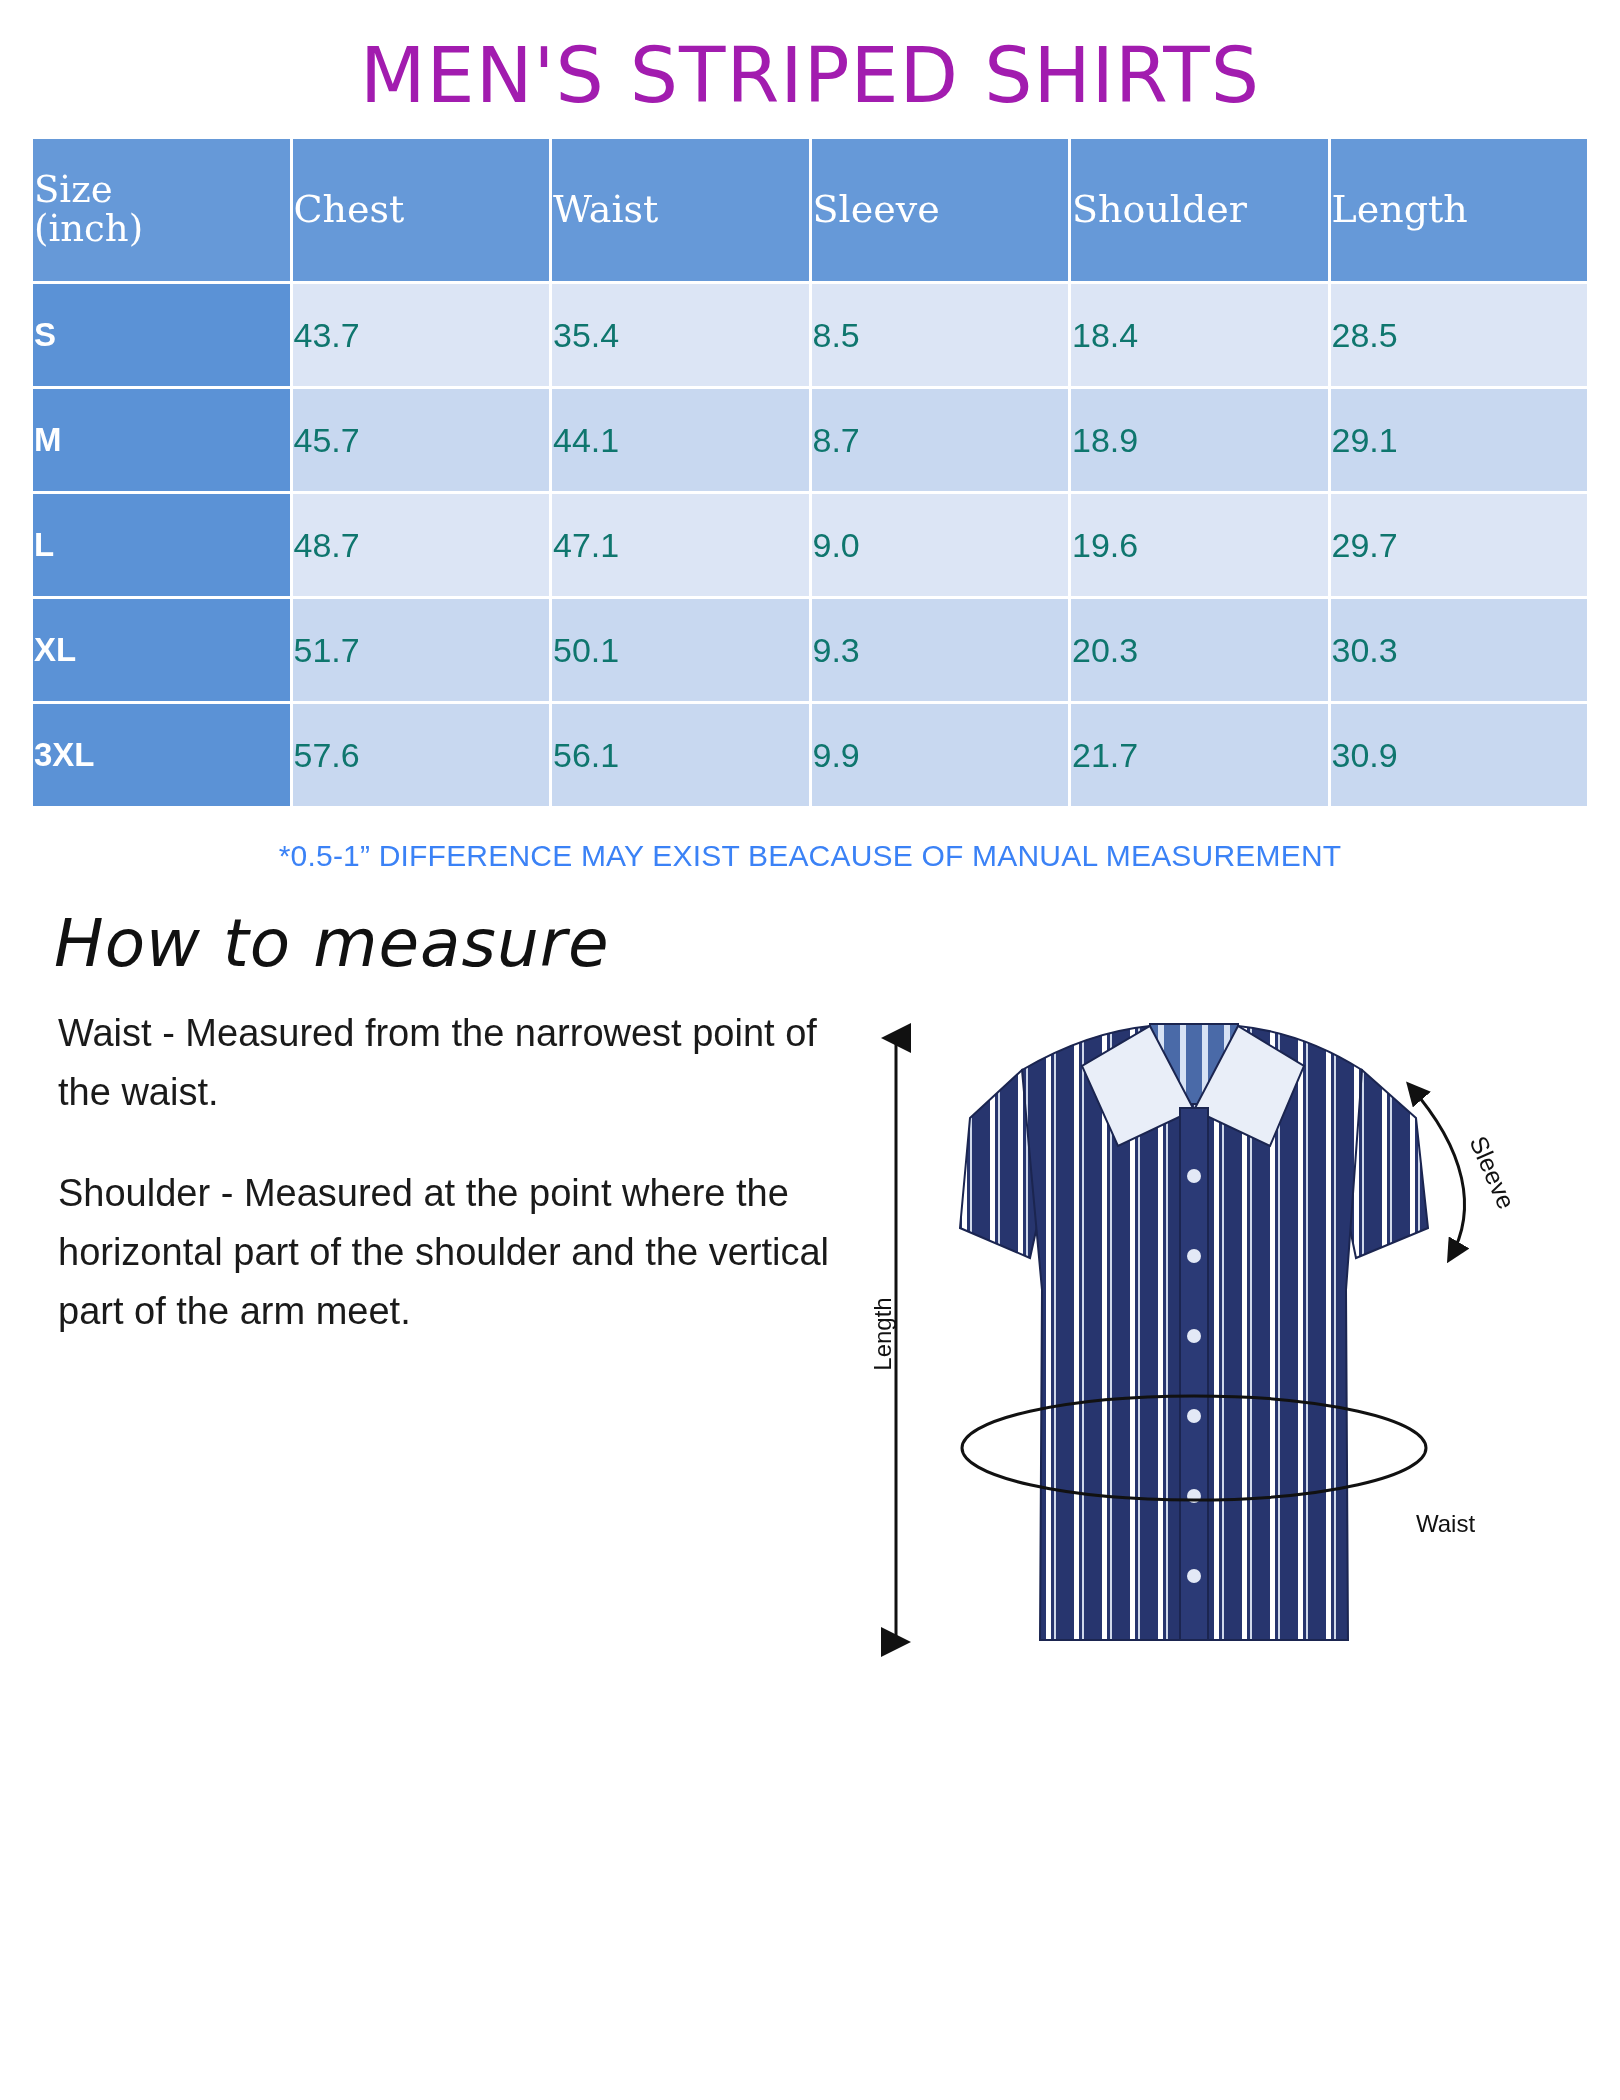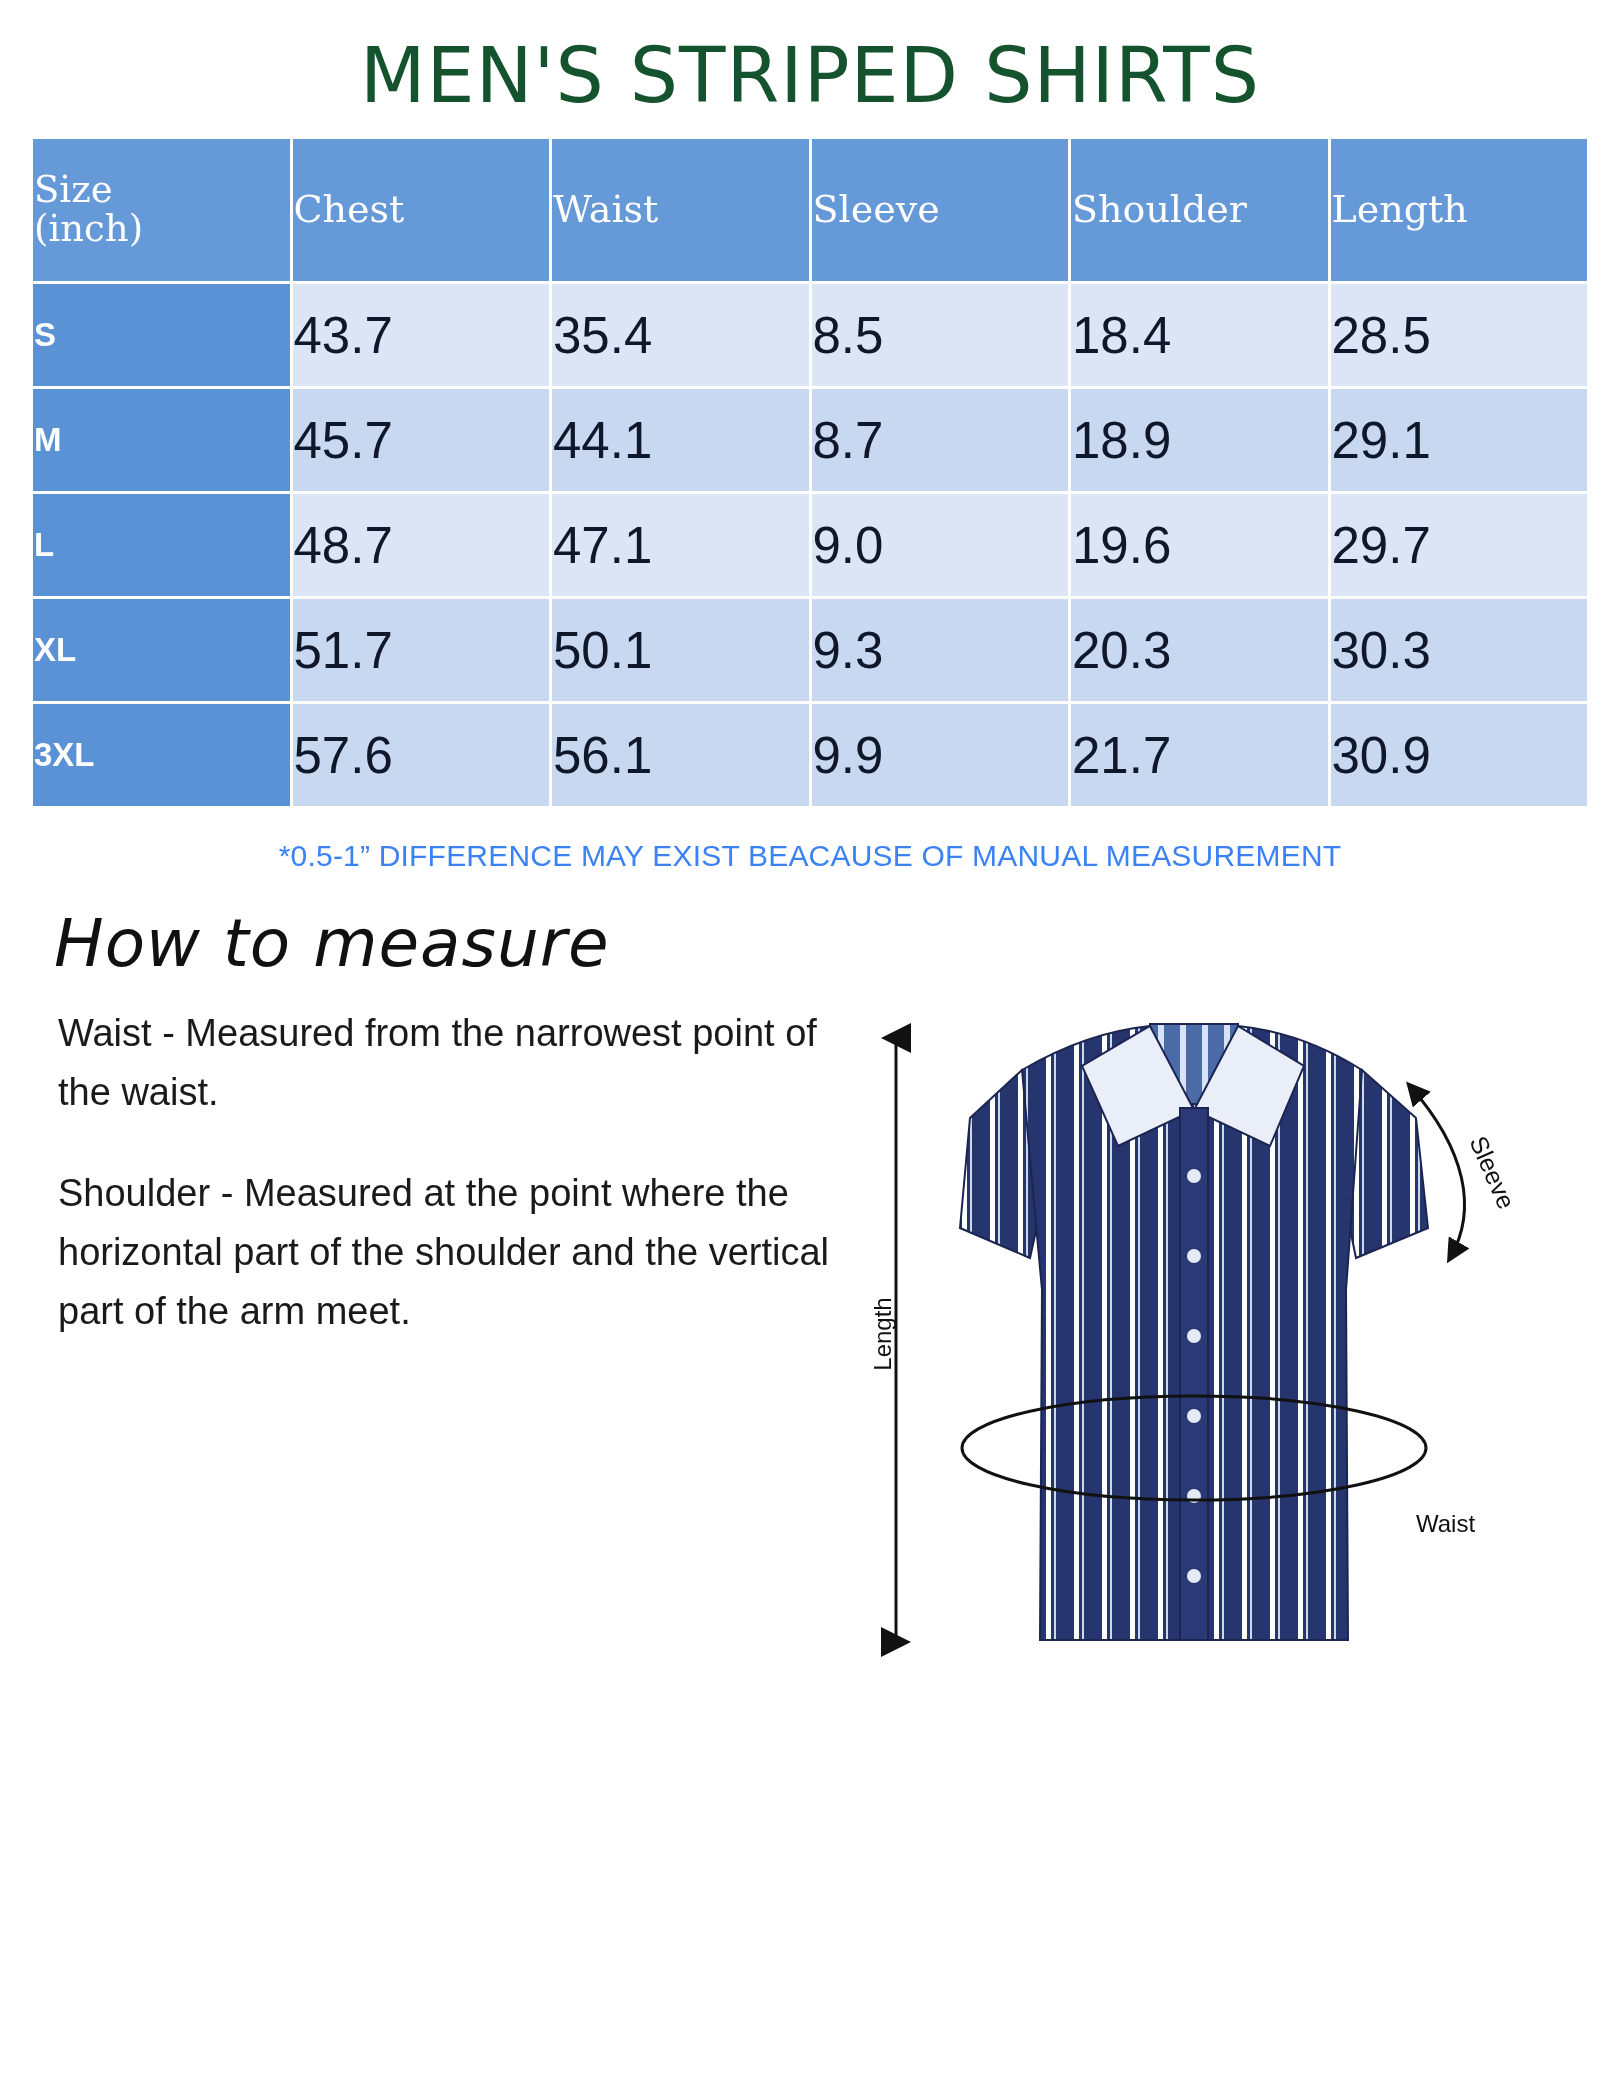--- a/index.html
+++ b/index.html
@@ -18,21 +18,21 @@
     position: relative;
     width: 1620px;
     height: 2100px;
     box-sizing: border-box;
     padding: 0 20px;
   }
 
   
   .title {
     text-align: center;
-    color: #14532d;
+    color: #a21caf;
     font-family: "DejaVu Sans", sans-serif;
     font-size: 76px;
     font-weight: 400;
     letter-spacing: 1px;
     line-height: 1;
     padding-top: 38px;
     padding-bottom: 22px;
   }
 
   
@@ -62,22 +62,22 @@
   td.size-cell {
     background: #5b92d6;
     color: #ffffff;
     font-size: 33px;
     font-weight: bold;
     height: 100px;
     width: 250px;
   }
   td.val-cell {
     background: #dce5f5;
-    color: #0f172a;
-    font-size: 51px;
+    color: #0f766e;
+    font-size: 34px;
     height: 100px;
   }
   td.val-cell.alt {
     background: #c8d8f0;
   }
 
   
   .note {
     text-align: center;
     color: #3b82f6;

